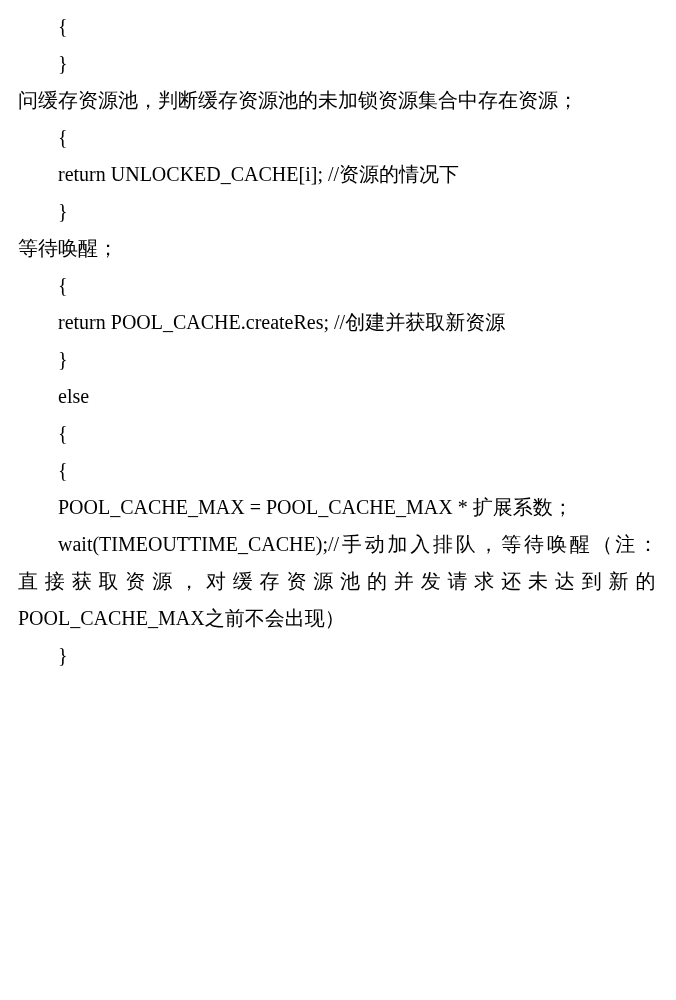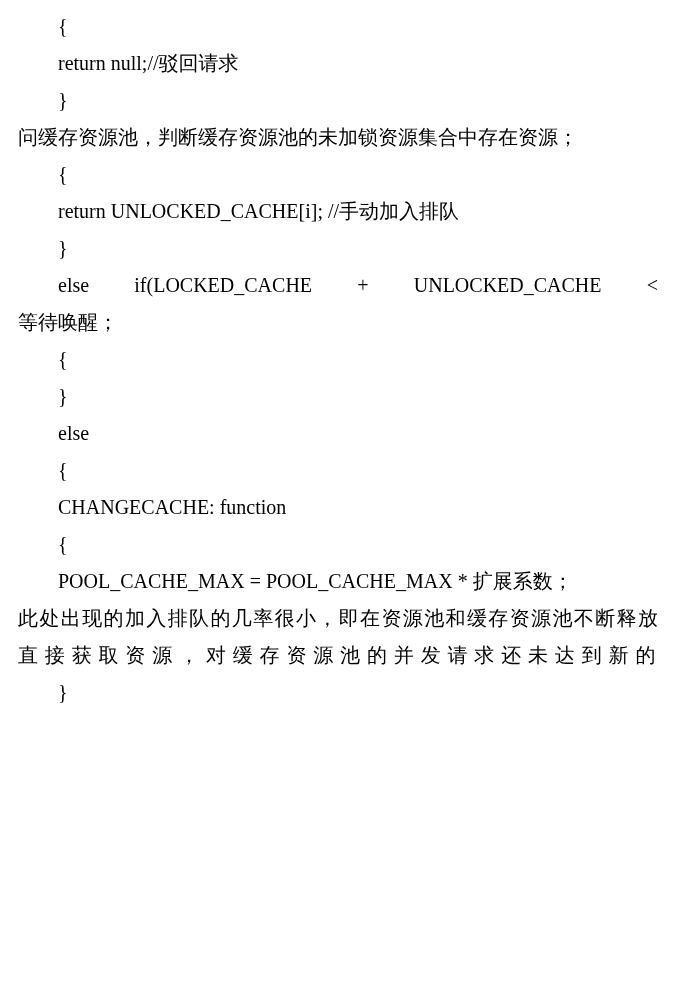--- a/index.html
+++ b/index.html
@@ -34,34 +34,31 @@
     }
     .code {
       font-family: "Times New Roman", serif;
     }
   </style>
 </head>
 <body>
 
 <div class="content">
   <span class="line indent1">{</span>
-  <span class="line indent1"><span class="code">return null;//</span><span>驳回请求</span></span>
   <span class="line indent1">}</span>
   <span class="line">问缓存资源池，判断缓存资源池的未加锁资源集合中存在资源；</span>
   <span class="line indent1">{</span>
-  <span class="line indent1"><span class="code">return UNLOCKED_CACHE[i]; //</span><span>手动加入排队</span></span>
+  <span class="line indent1"><span class="code">return UNLOCKED_CACHE[i]; //</span><span>资源的情况下</span></span>
   <span class="line indent1">}</span>
-  <span class="line indent1 justify code">
-    <span>else</span>&nbsp;&nbsp;&nbsp;&nbsp;<span>if(LOCKED_CACHE</span>&nbsp;&nbsp;&nbsp;&nbsp;<span>+</span>&nbsp;&nbsp;&nbsp;&nbsp;<span>UNLOCKED_CACHE</span>&nbsp;&nbsp;&nbsp;&nbsp;<span>&lt;</span>
-  </span>
   <span class="line">等待唤醒；</span>
   <span class="line indent1">{</span>
+  <span class="line indent1"><span class="code">return POOL_CACHE.createRes; //</span><span>创建并获取新资源</span></span>
   <span class="line indent1">}</span>
   <span class="line indent1 code">else</span>
   <span class="line indent1">{</span>
-  <span class="line indent1 code">CHANGECACHE: function</span>
   <span class="line indent1">{</span>
   <span class="line indent1"><span class="code">POOL_CACHE_MAX = POOL_CACHE_MAX * </span><span>扩展系数；</span></span>
-  <span class="line justify">此处出现的加入排队的几率很小，即在资源池和缓存资源池不断释放</span>
+  <span class="line indent1 justify"><span class="code">wait(TIMEOUTTIME_CACHE);//</span><span>手动加入排队，等待唤醒（注：</span></span>
   <span class="line justify" style="letter-spacing:2.6px;"><span>直接获取资源，对缓存资源池的并发请求还未达到新的</span></span>
+  <span class="line"><span class="code">POOL_CACHE_MAX</span><span>之前不会出现）</span></span>
   <span class="line indent1">}</span>
 
 </div>
 
 </body></html>

